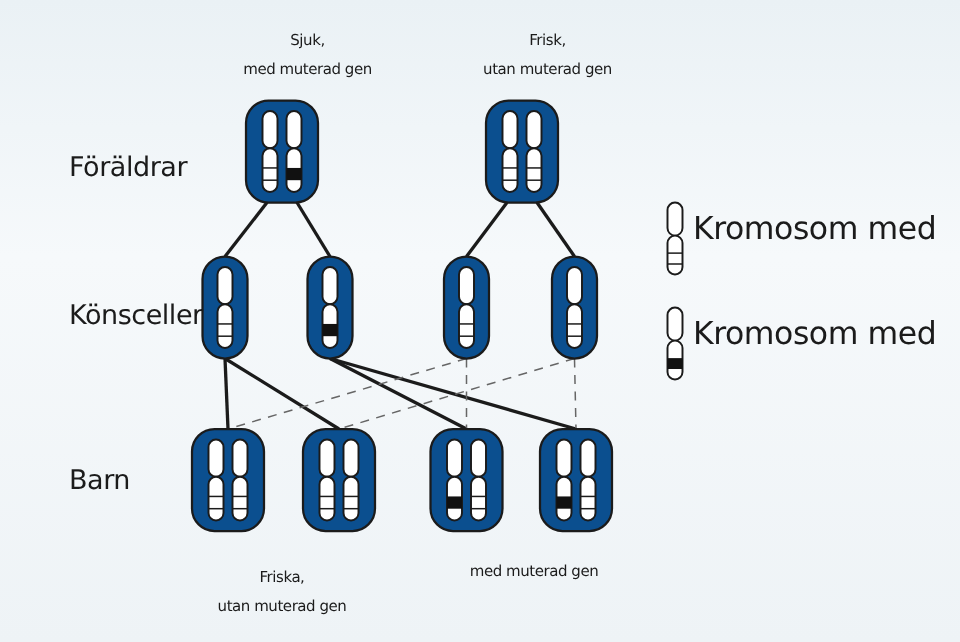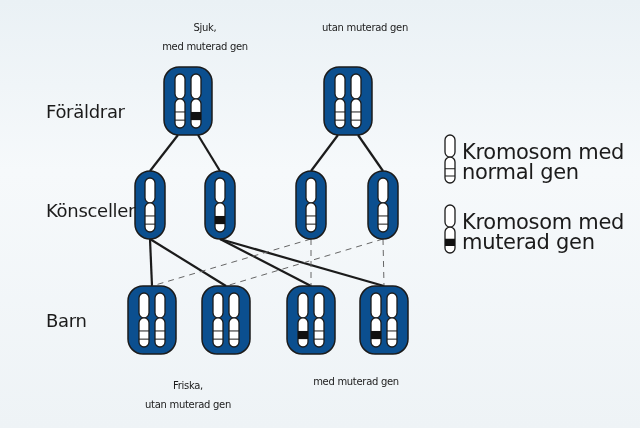--- a/index.html
+++ b/index.html
@@ -158,35 +158,34 @@
       <rect x="445" y="227.08" width="10" height="25.919999999999987" rx="5" ry="5" fill="#fff" stroke="#1b1b1b" stroke-width="1.3"></rect>
       <rect x="445" y="238.744" width="10" height="7.257599999999997" fill="#111111"></rect>
     </g>
   </svg>
 
 <div class="lbl" style="left:130px;top:18px;width:150px;">
   <div>Sjuk,</div>
   <div>med muterad gen</div>
 </div>
 <div class="lbl" style="left:290px;top:18px;width:150px;">
+  <div>Frisk,</div>
   <div>utan muterad gen</div>
 </div>
 
 <div class="row" style="left:46px;top:101px;">Föräldrar</div>
 <div class="row" style="left:46px;top:200px;text-align:right;">Könsceller</div>
 <div class="row" style="left:46px;top:310px;text-align:center;">Barn</div>
 
 <div class="lbl" style="left:108px;top:376px;width:160px;">
   <div>Friska,</div>
   <div>utan muterad gen</div>
 </div>
 <div class="lbl" style="left:276px;top:372px;width:160px;">
   <div>med muterad gen</div>
 </div>
 
 <div class="leg" style="left:462px;top:142px;">
   <div>Kromosom med</div>
-  <div>normal gen</div>
 </div>
 <div class="leg" style="left:462px;top:212px;">
   <div>Kromosom med</div>
-  <div>muterad gen</div>
 </div>
 
 </body></html>

